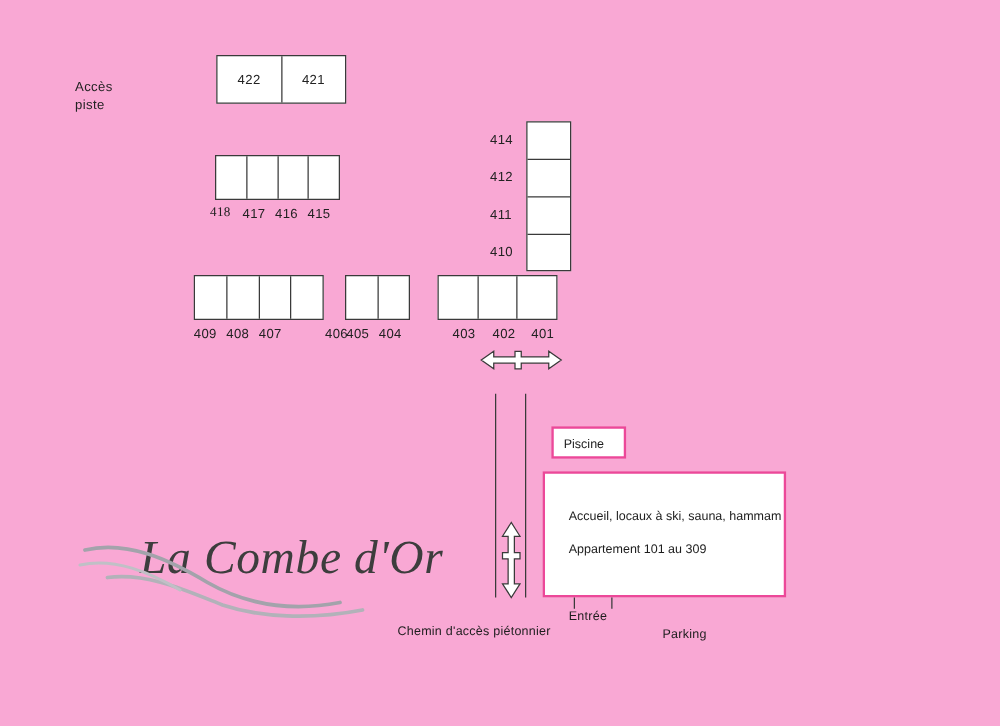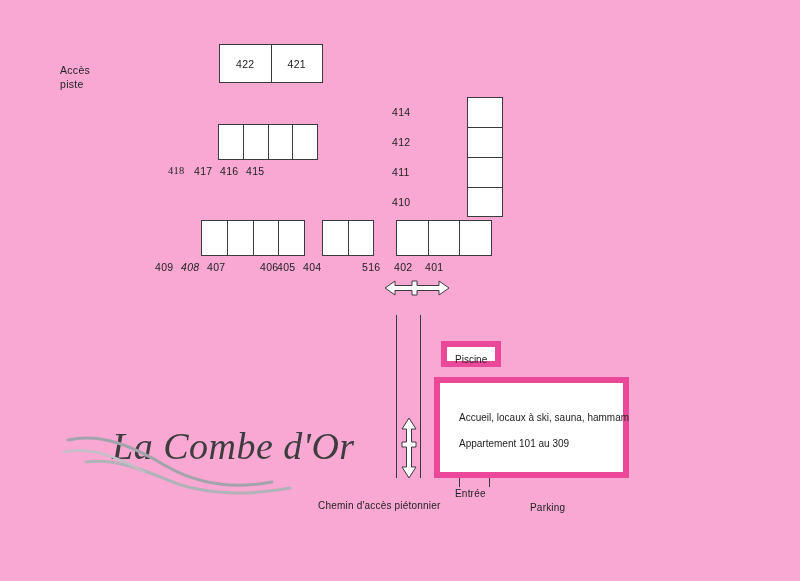--- a/index.html
+++ b/index.html
@@ -14,21 +14,20 @@
     background: #f9a8d4;
     font-family: "Liberation Sans", sans-serif;
     overflow: hidden;
   }
   
   .box {
     position: absolute;
     box-sizing: border-box;
     border: 1px solid #3a3a3a;
     background: #ffffff;
-    margin-left: 46px;
   }
   .box.inner-row {
     display: flex;
   }
   .cell {
     box-sizing: border-box;
     flex: 1 1 auto;
     border-right: 1px solid #3a3a3a;
     display: flex;
     align-items: center;
@@ -58,21 +57,21 @@
   .txt {
     position: absolute;
     font-size: 10px;
     color: #1d1d1d;
     white-space: nowrap;
     letter-spacing: 0.2px;
   }
   .plainbox {
     position: absolute;
     box-sizing: border-box;
-    border: 6px solid #ec4899;
+    border: 2px solid #ec4899;
     background: #ffffff;
   }
   .plainbox .inside {
     position: absolute;
     font-size: 10px;
     color: #1d1d1d;
     white-space: nowrap;
   }
   .vline {
     position: absolute;
@@ -132,37 +131,37 @@
   <div class="lbl" style="left:220px; top:165px;">416</div>
   <div class="lbl" style="left:246px; top:165px;">415</div>
 
   <div class="box inner-row" style="left:155px; top:220px; width:104px; height:36px;">
     <div class="cell"></div>
     <div class="cell"></div>
     <div class="cell"></div>
     <div class="cell"></div>
   </div>
   <div class="lbl" style="left:155px; top:261px;">409</div>
-  <div class="lbl" style="left:181px; top:261px;font-style:italic;">408</div>
+  <div class="lbl" style="left:181px; top:261px;">408</div>
   <div class="lbl" style="left:207px; top:261px;">407</div>
   <div class="lbl" style="left:233px; top:261px;margin-left:27px;">406</div>
 
   <div class="box inner-row" style="left:276px; top:220px; width:52px; height:36px;">
     <div class="cell"></div>
     <div class="cell"></div>
   </div>
   <div class="lbl" style="left:277px; top:261px;">405</div>
   <div class="lbl" style="left:303px; top:261px;">404</div>
 
   <div class="box inner-row" style="left:350px; top:220px; width:96px; height:36px;">
     <div class="cell"></div>
     <div class="cell"></div>
     <div class="cell"></div>
   </div>
-  <div class="lbl" style="left:362px; top:261px;">516</div>
+  <div class="lbl" style="left:362px; top:261px;">403</div>
   <div class="lbl" style="left:394px; top:261px;">402</div>
   <div class="lbl" style="left:425px; top:261px;">401</div>
 
   <svg class="arrow" style="left:385px; top:278px;" width="64" height="20" viewBox="0 0 64 20">
     <polygon points="0,10 10,3 10,7.5 27,7.5 27,3 32,3 32,7.5 54,7.5 54,3 64,10 54,17 54,12.5 32,12.5 32,17 27,17 27,12.5 10,12.5 10,17" fill="#ffffff" stroke="#3a3a3a" stroke-width="1"></polygon>
   </svg>
 
   <div class="vline" style="left:396px; top:315px; height:163px;"></div>
   <div class="vline" style="left:420px; top:315px; height:163px;"></div>
 

